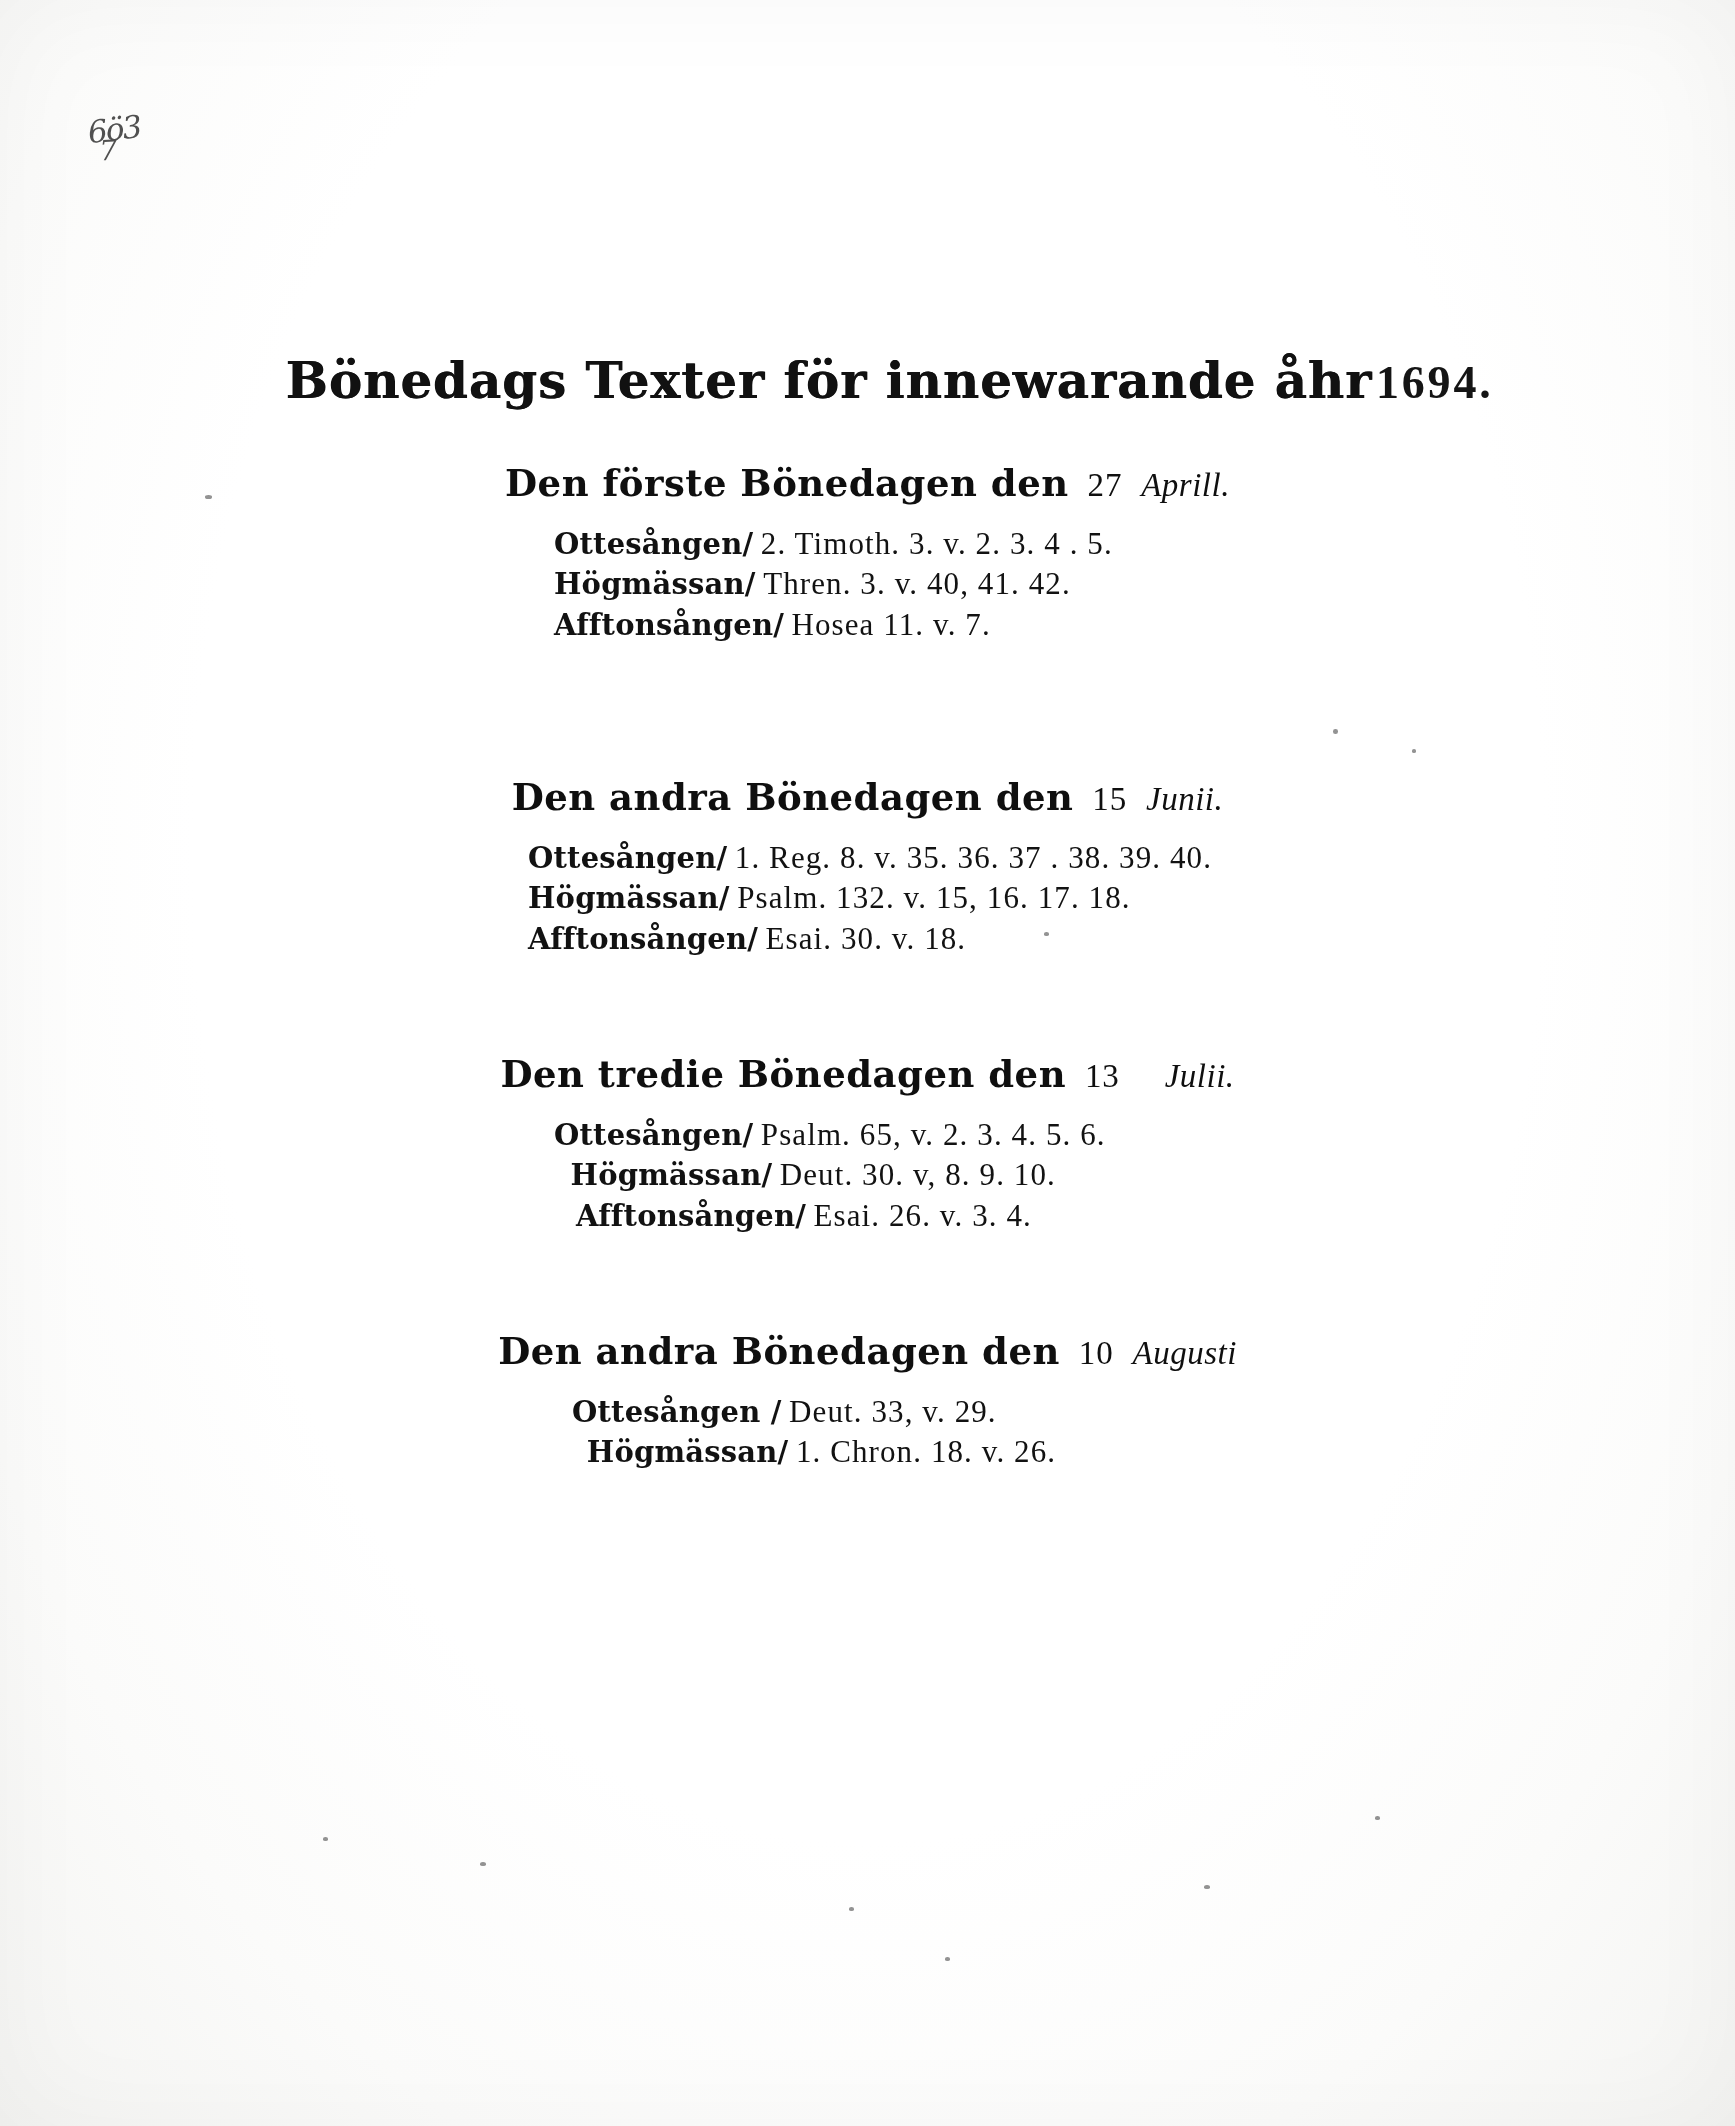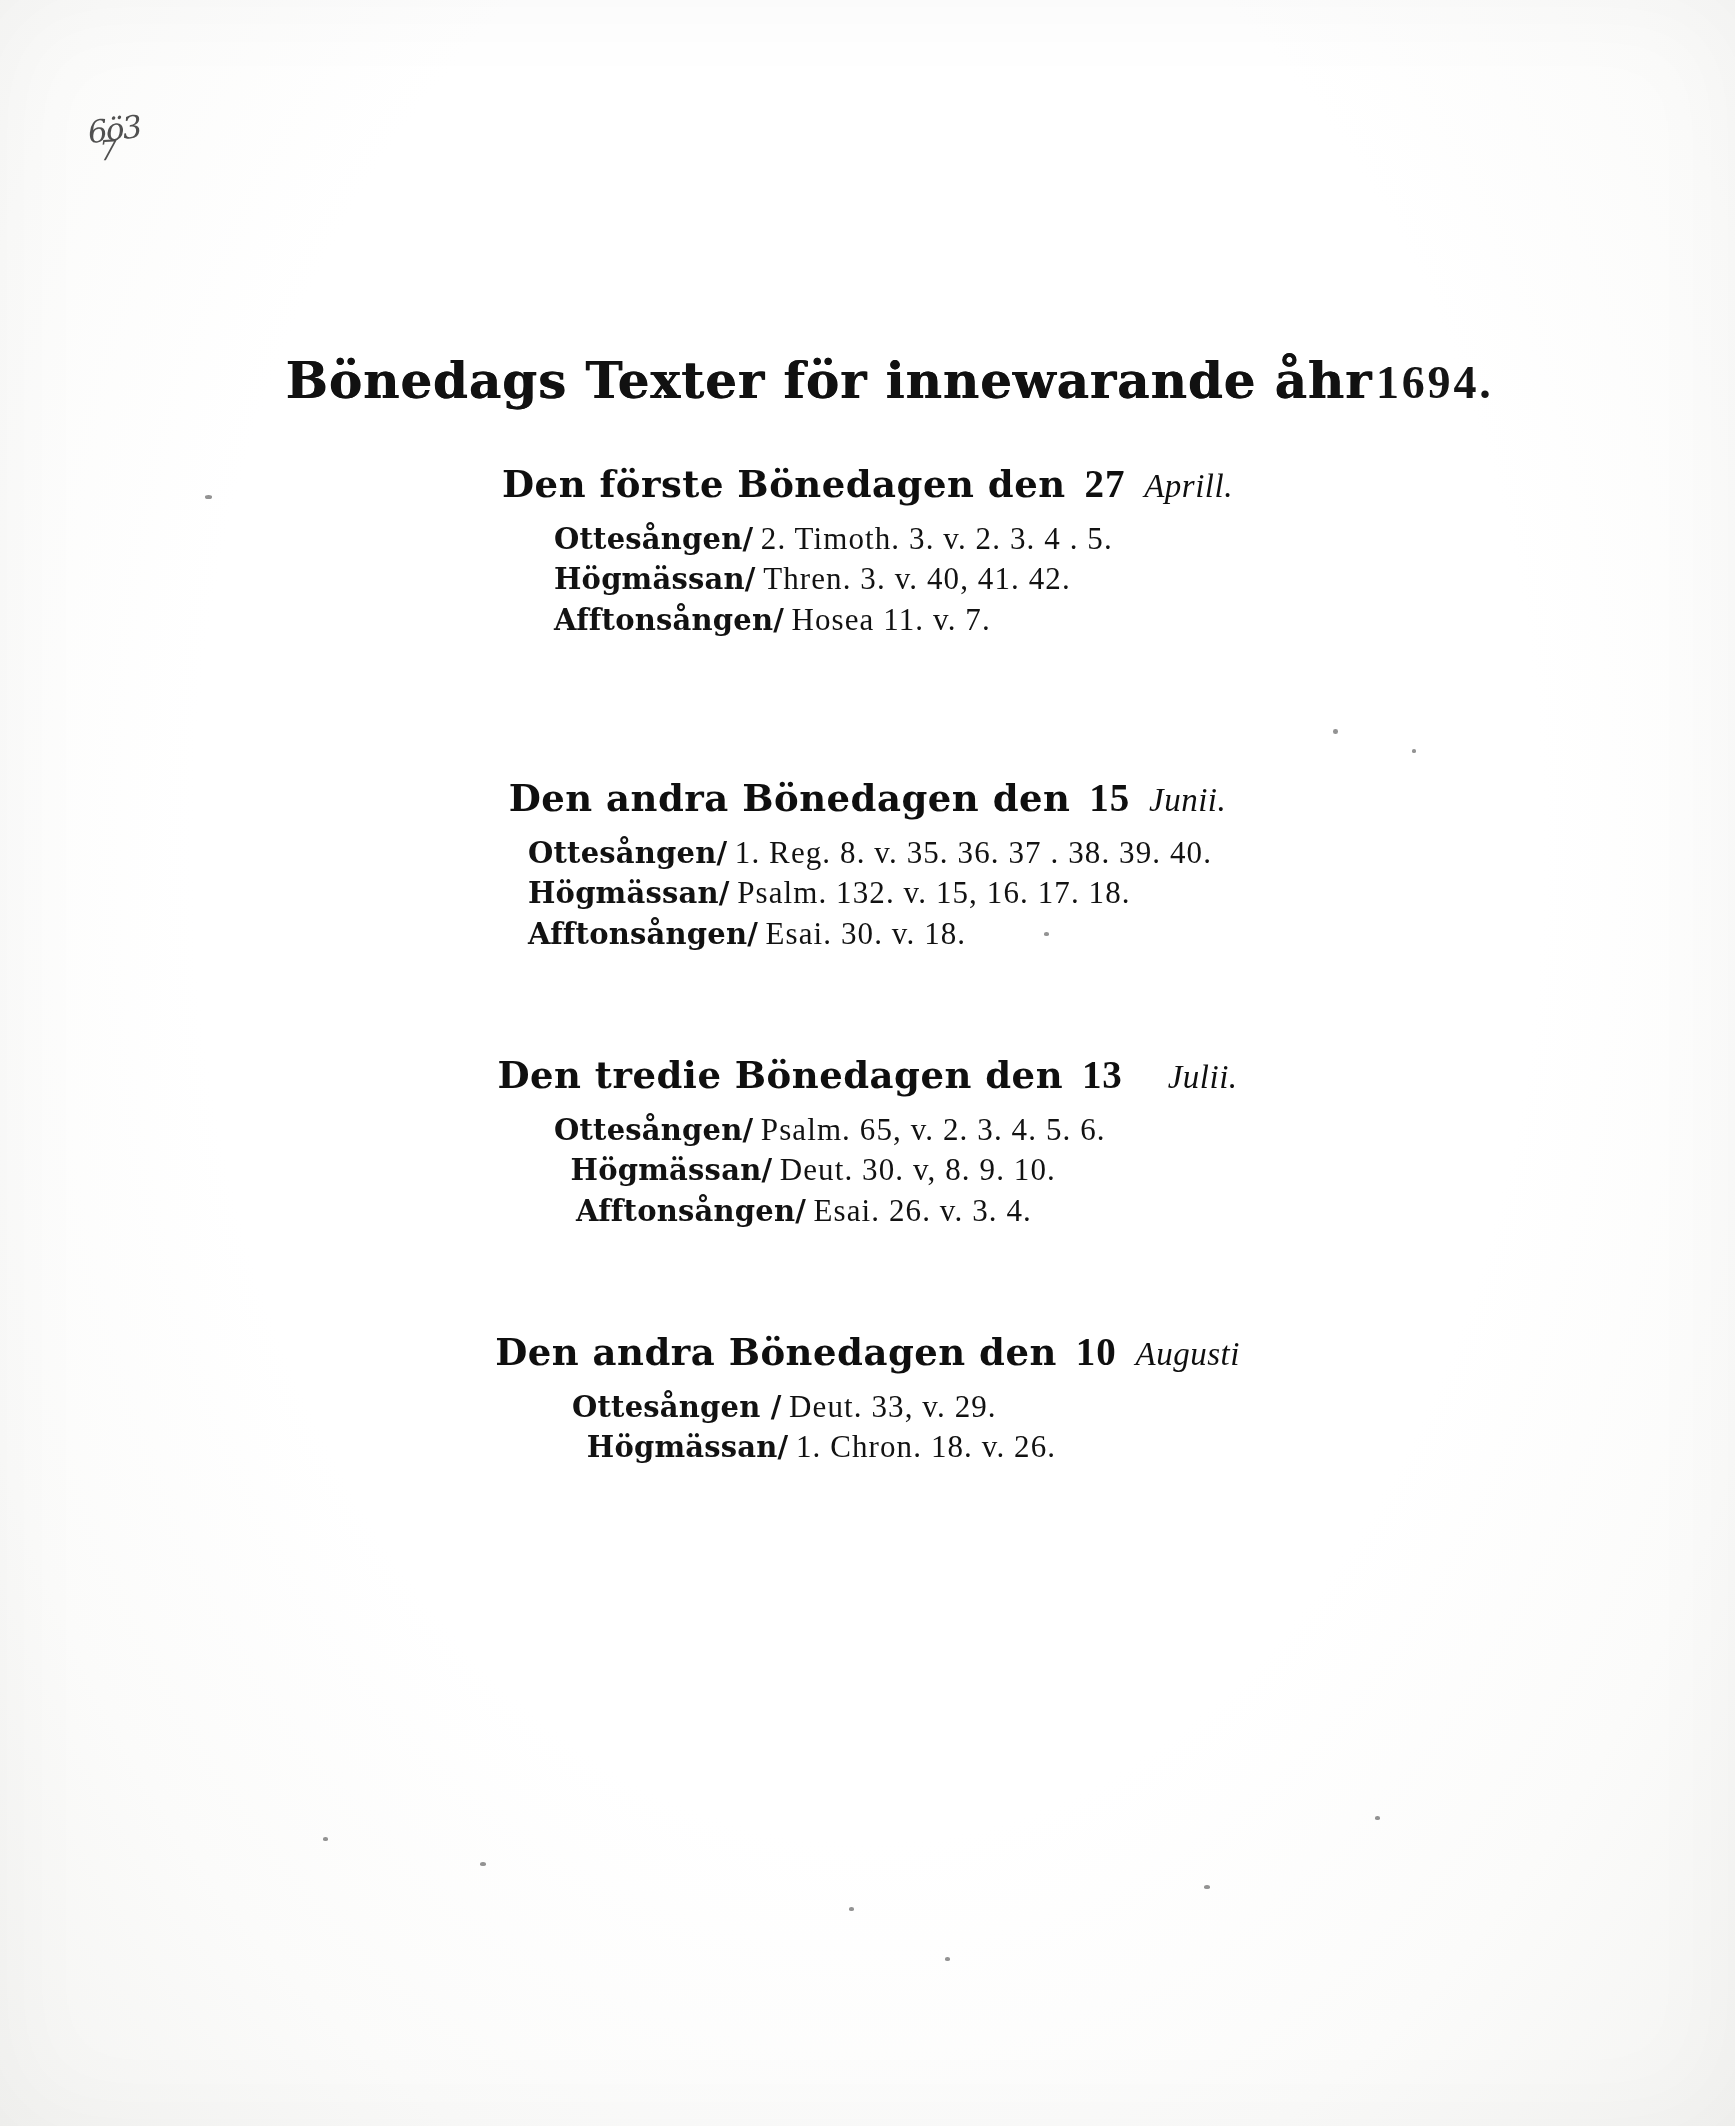--- a/index.html
+++ b/index.html
@@ -89,36 +89,36 @@
     text-align: center;
     font-family: "DejaVu Serif", serif;
     font-weight: bold;
     font-size: 37px;
     color: #0f0f0f;
     letter-spacing: 0.5px;
     white-space: nowrap;
   }
   .day-head .num {
     font-family: "Liberation Serif", serif;
-    font-weight: bold;
-    font-size: 39px;
+    font-weight: normal;
+    font-size: 33px;
     letter-spacing: 0.9px;
     padding: 0 5.5px;
     text-align: right;
   }
   .day-head .month {
     font-family: "Liberation Serif", serif;
     font-weight: normal;
     font-size: 33px;
     letter-spacing: 0.5px;
     font-style: italic;
   }
 
   .lines {
-    margin-top: 13px;
+    margin-top: 19px;
   }
   .line {
     white-space: nowrap;
     font-size: 30px;
     line-height: 1.30;
     color: #121212;
   }
   .line .lab {
     font-family: "DejaVu Serif", serif;
     font-weight: bold;

